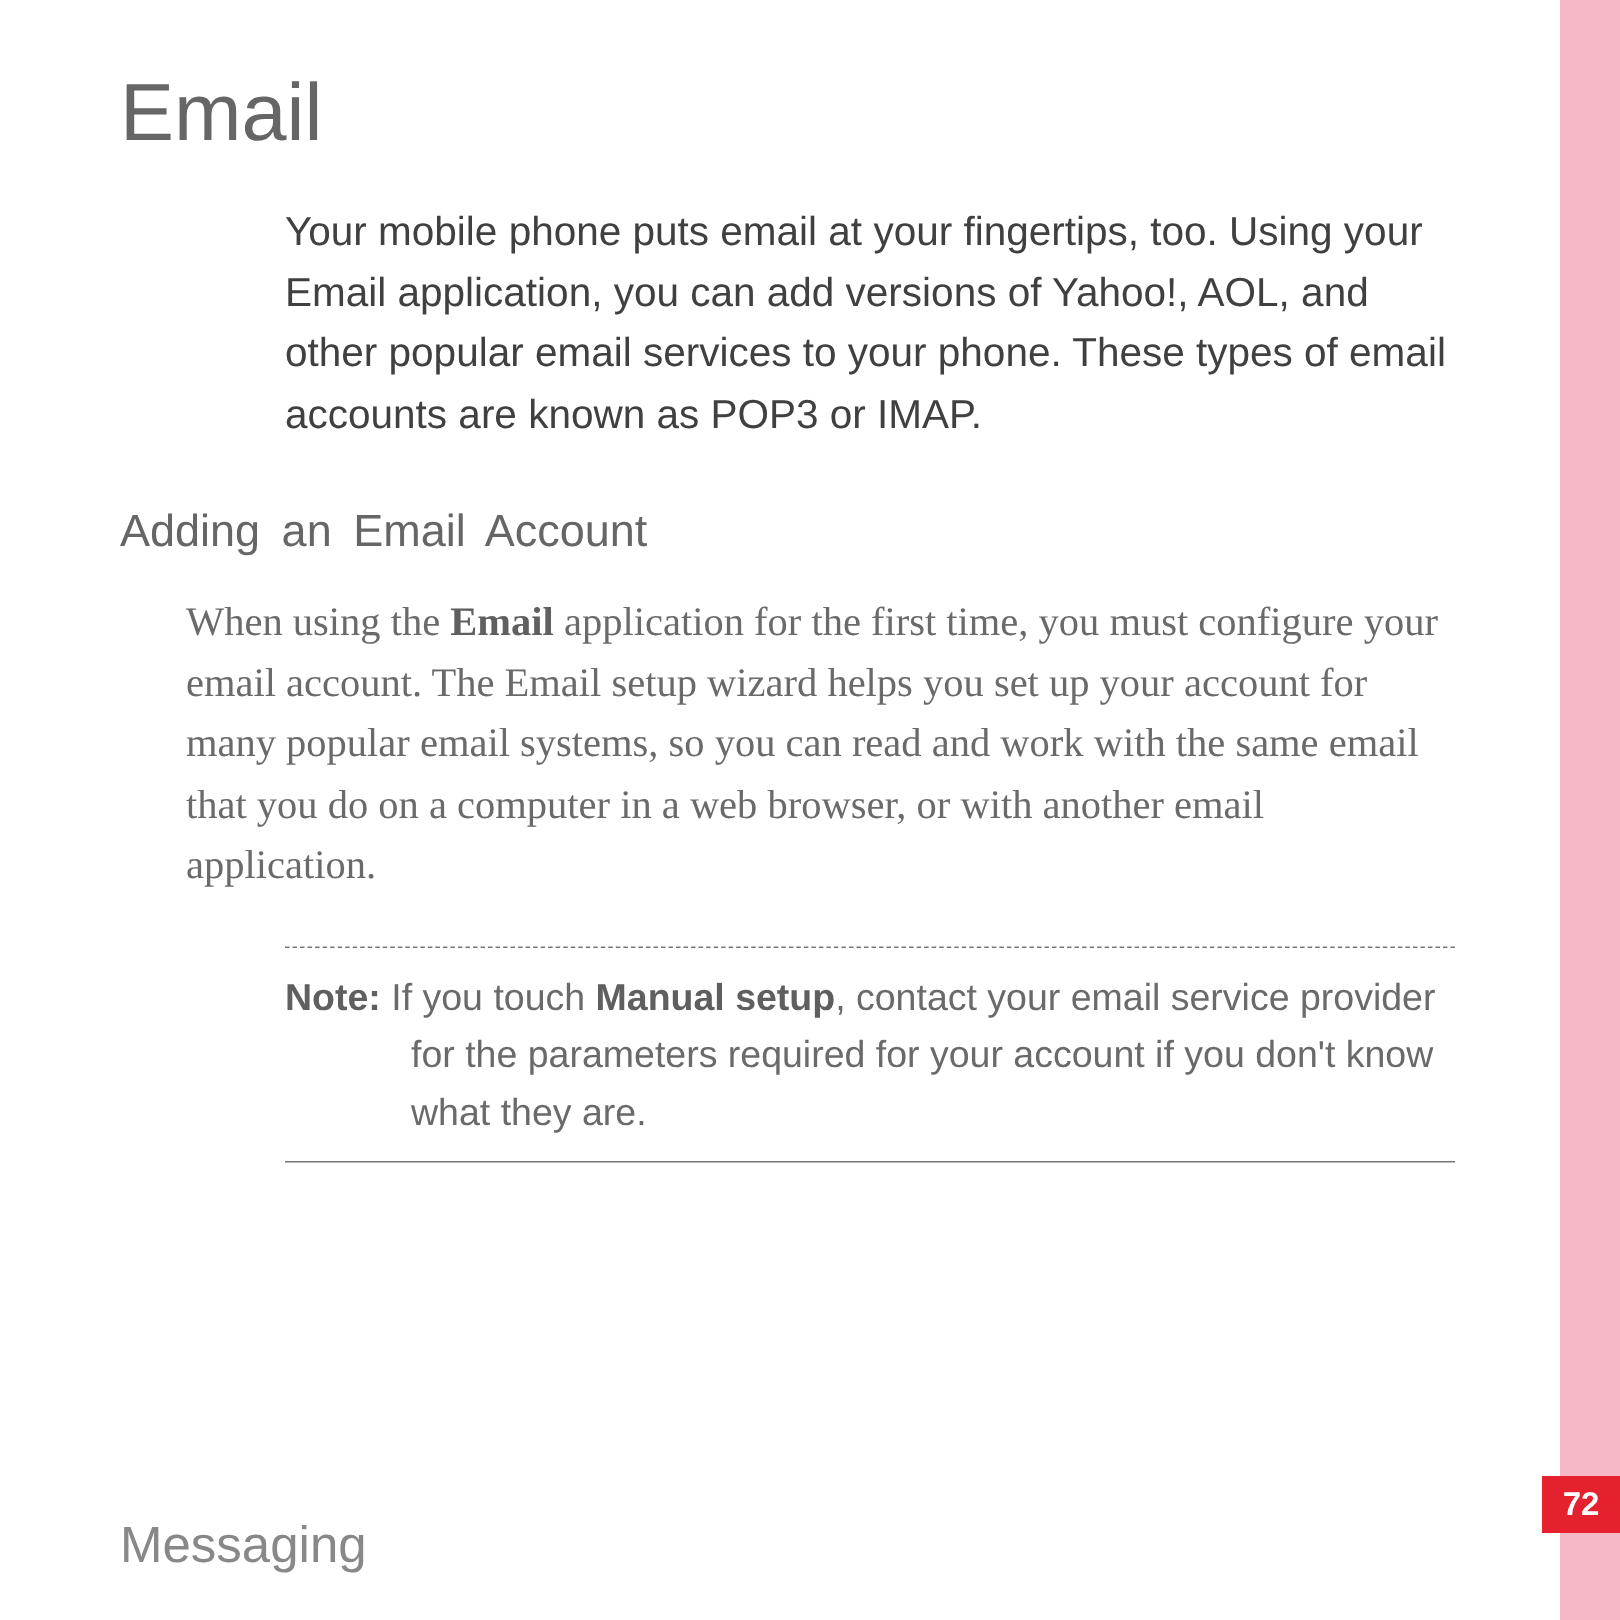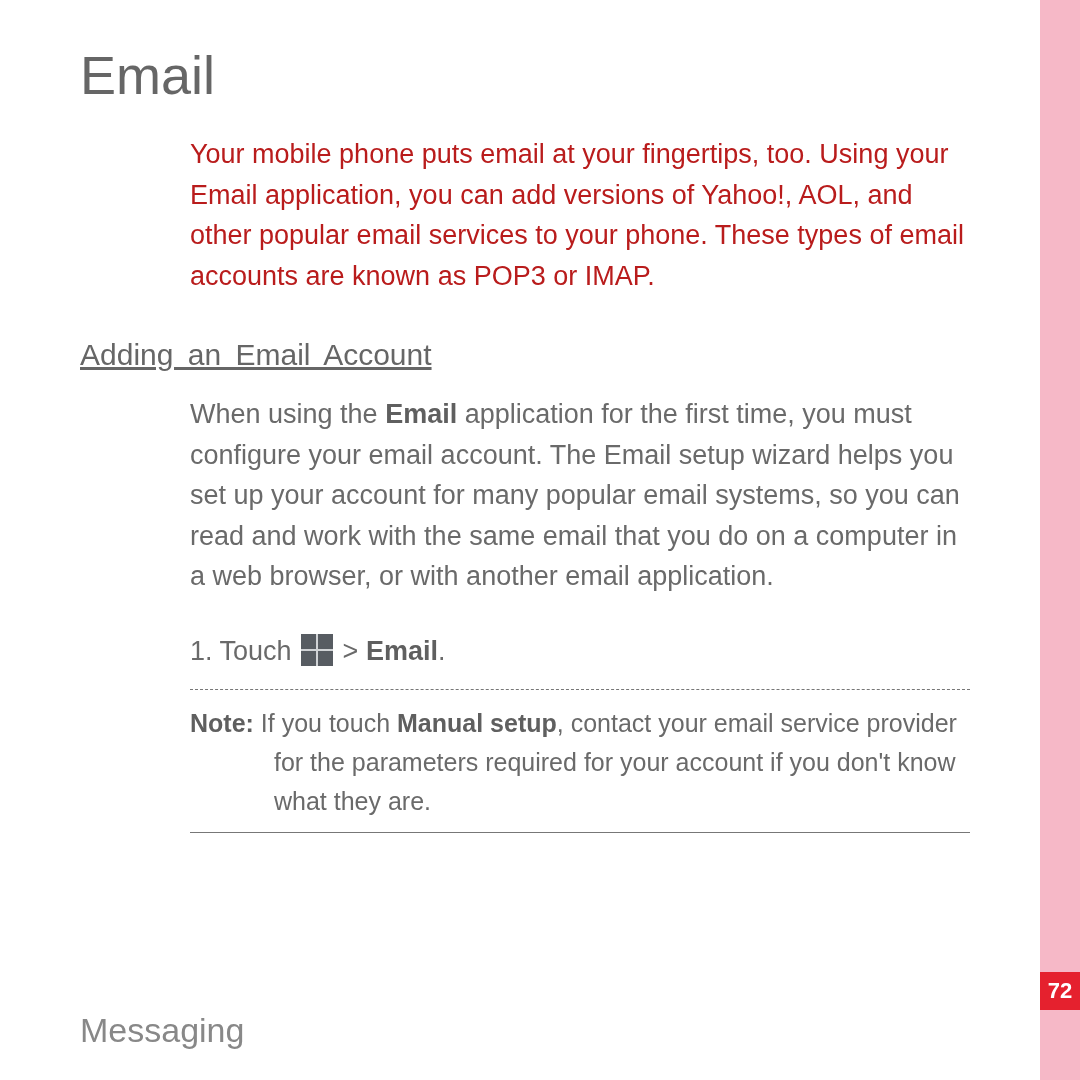--- a/index.html
+++ b/index.html
@@ -35,40 +35,40 @@
     font-weight: 400;
     color: #666666;
     margin-bottom: 28px;
   }
 
   .intro {
     font-size: 27px;
     line-height: 1.5;
     margin-left: 110px;
     margin-right: 20px;
-    color: #b91c1c;
+    color: #404040;
     margin-bottom: 42px;
   }
 
   .heading-h2 {
     font-size: 30px;
     font-weight: 400;
     color: #666666;
     margin-bottom: 22px;
     word-spacing: 6px;
-    text-decoration: underline;
   }
 
   .section-body {
     font-size: 27px;
     line-height: 1.5;
-    margin-left: 110px;
+    margin-left: 44px;
     margin-right: 20px;
     color: #6a6a6a;
     margin-bottom: 34px;
+    font-family: Liberation Serif, serif;
   }
 
   .steps {
     margin-left: 110px;
     margin-right: 20px;
     font-size: 27px;
     line-height: 1.5;
     color: #6a6a6a;
   }
 
@@ -122,22 +122,22 @@
     position: absolute;
     bottom: 30px;
     left: 80px;
     font-size: 34px;
     color: #888888;
   }
 
   .page-number {
     position: absolute;
     right: 0;
-    bottom: 70px;
-    width: 40px;
+    bottom: 58px;
+    width: 52px;
     height: 38px;
     background: #e5212e;
     color: #ffffff;
     font-size: 22px;
     font-weight: 700;
     display: flex;
     align-items: center;
     justify-content: center;
   }
 </style>
@@ -153,23 +153,20 @@
   <p class="intro">Your mobile phone puts email at your fingertips, too. Using your Email application, you can add versions of Yahoo!, AOL, and other popular email services to your phone. These types of email accounts are known as POP3 or IMAP.</p>
 
   <h2 class="heading-h2">Adding  an  Email  Account</h2>
 
   <p class="section-body">
     <span>When using the </span><span class="bold">Email</span><span> application for the first time, you must configure your email account. The Email setup wizard helps you set up your account for many popular email systems, so you can read and work with the same email that you do on a computer in a web browser, or with another email application.</span>
   </p>
 
   <div class="steps">
 
-    <div class="step">
-      <span>1. </span><span>Touch </span><span class="apps-icon"></span><span> &gt; </span><span class="bold">Email</span><span>.</span>
-    </div>
 
 
   </div>
 
   <div class="note-block">
     <div class="note-body">
       <span class="bold">Note:  </span><span>If you touch </span><span class="bold">Manual setup</span><span>, contact your email service provider for the parameters required for your account if you don't know what they are.</span>
     </div>
   </div>
 

